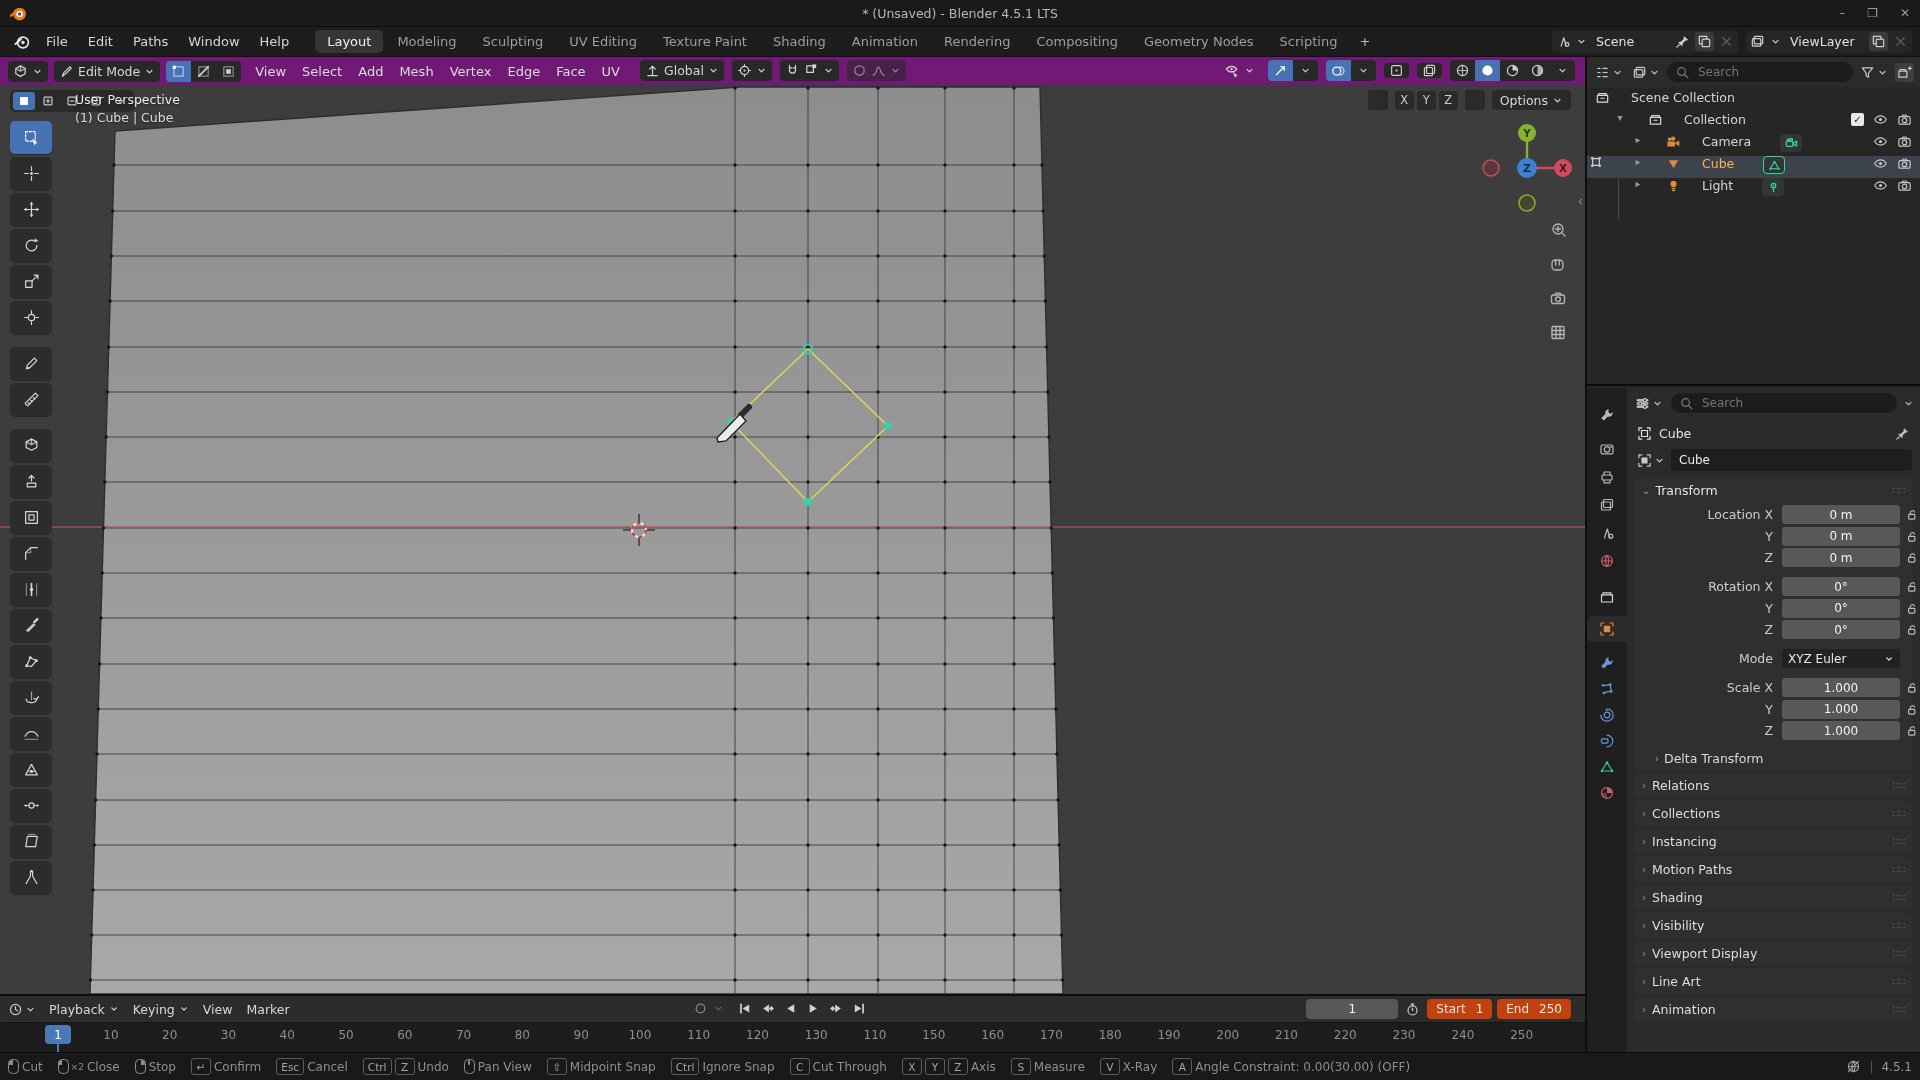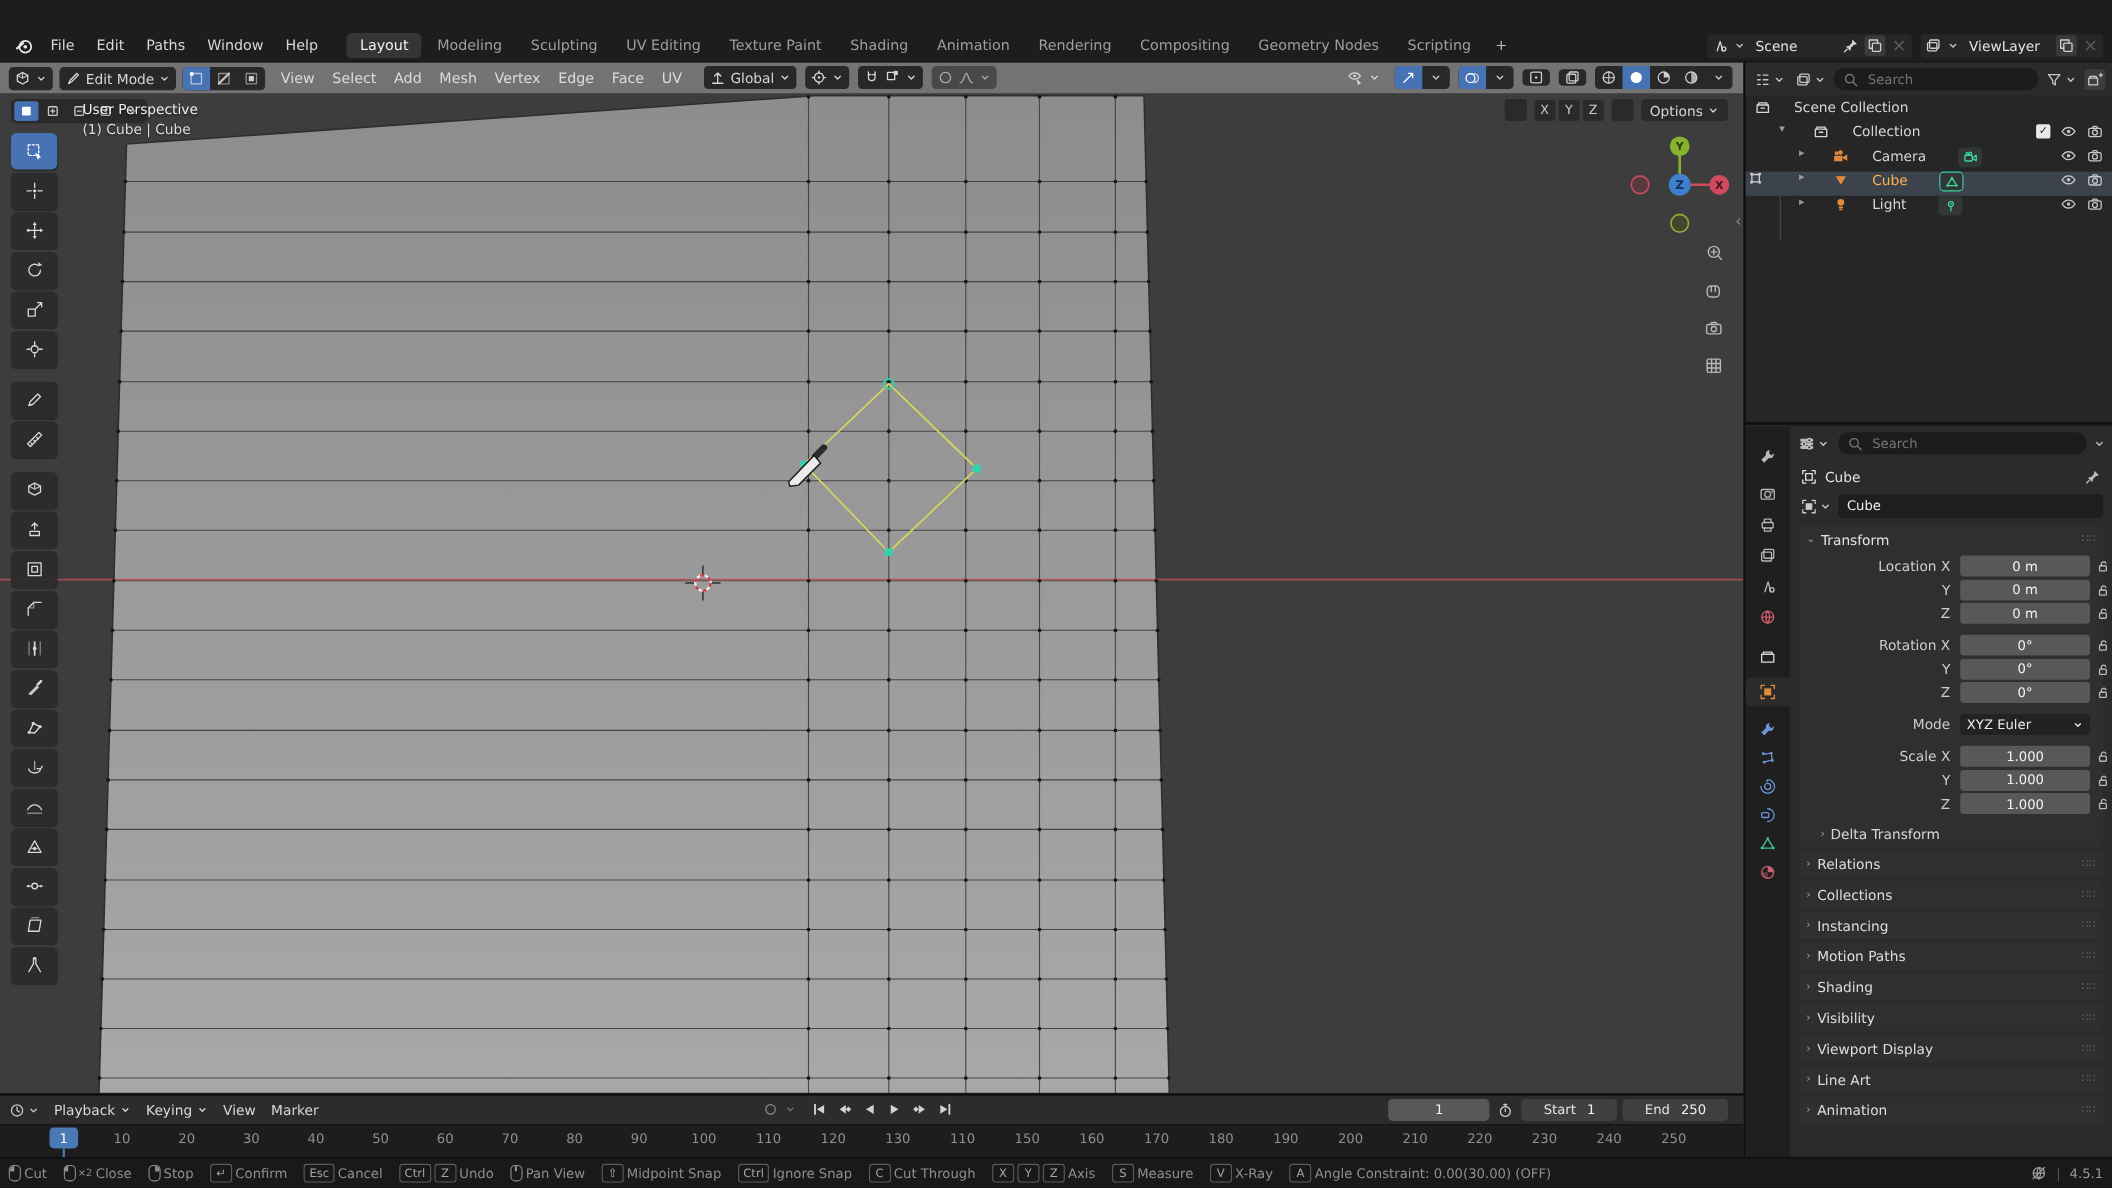--- a/index.html
+++ b/index.html
@@ -26,21 +26,21 @@
   .tab.active{background:#353535;color:#efefef;}
   .tab.newtab{padding:4px 8px;color:#bdbdbd;}
   .spacer{flex:1;}
   .idchip{display:flex;align-items:center;height:22px;background:#262626;border-radius:4px;padding:0 4px;gap:5px;margin-left:8px;}
   .idchip .lbl{color:#e2e2e2;font-size:12.5px;padding:0 4px;min-width:70px;}
   .idchip .sub{background:#3a3a3a;border-radius:3px;padding:2px;display:flex;}
   .idchip .dim{color:#5f5f5f;}
 
   
   .viewport{position:absolute;left:0;top:57px;width:1585px;height:937px;background:#3d3d3d;}
-  .vp-header{position:absolute;left:0;top:0;width:100%;height:28px;background:#737373;display:flex;
+  .vp-header{position:absolute;left:0;top:0;width:100%;height:28px;background:#701a75;display:flex;
              align-items:center;padding:0 8px;gap:6px;box-sizing:border-box;}
   .vp-menu{padding:2px 8px;font-size:13px;color:#dcdcdc;border-radius:3px;}
   .chip{background:#282828;border-radius:4px;height:21px;display:flex;align-items:center;padding:0 5px;gap:4px;color:#d6d6d6;font-size:12.5px;}
   .seg{display:flex;background:#282828;border-radius:4px;overflow:hidden;height:21px;}
   .segbtn{width:25px;display:flex;align-items:center;justify-content:center;color:#cdcdcd;}
   .segbtn.active{background:#4772b3;color:#fff;}
   .hdr-mid{position:absolute;left:640px;top:3px;display:flex;gap:8px;align-items:center;}
   .hdr-right{position:absolute;right:10px;top:3px;display:flex;gap:8px;align-items:center;}
   .dimicon{opacity:.55;}
 
@@ -120,21 +120,21 @@
            padding:0 7px;color:#dedede;font-size:12.5px;}
 
   
   .timeline{position:absolute;left:0;top:994px;width:1585px;height:58px;background:#2c2c2c;border-top:2px solid #0d0d0d;box-sizing:border-box;}
   .tl-header{height:26px;display:flex;align-items:center;gap:4px;padding:0 6px;position:relative;}
   .tl-menu{padding:2px 7px;font-size:12.5px;color:#d8d8d8;display:flex;align-items:center;gap:4px;}
   .transport{position:absolute;left:690px;top:2px;display:flex;align-items:center;gap:2px;}
   .tp-btn{width:21px;height:21px;display:flex;align-items:center;justify-content:center;color:#d2d2d2;border-radius:3px;}
   .tl-fields{position:absolute;right:14px;top:3px;display:flex;align-items:center;gap:5px;}
   .framefield{width:92px;height:20px;background:#585858;border-radius:4px;display:flex;align-items:center;justify-content:center;color:#f2f2f2;}
-  .sefield{height:20px;background:#404040;border-radius:4px;display:flex;align-items:center;gap:10px;padding:0 20px;color:#f0f0f0;}
+  .sefield{height:20px;background:#c2410c;border-radius:4px;display:flex;align-items:center;gap:10px;padding:0 9px;color:#f0f0f0;}
   .sefield .sl{color:#e2e2e2;}
   .tl-ruler{position:relative;height:29px;background:#1d1d1d;border-top:1px solid #141414;}
   .tick{position:absolute;top:5px;transform:translateX(-50%);color:#8f8f8f;font-size:12px;}
   .ph-box{position:absolute;top:2px;width:26px;height:19px;background:#4a7ab5;border-radius:4px;color:#fff;display:flex;
           align-items:center;justify-content:center;font-size:12px;transform:translateX(-50%);}
   .ph-stem{position:absolute;top:21px;bottom:0;width:2px;background:#4a7ab5;transform:translateX(-50%);}
 
   
   .statusbar{position:absolute;left:0;top:1052px;width:1920px;height:28px;background:#191919;display:flex;align-items:center;
              padding:0 8px;box-sizing:border-box;color:#8f8f8f;font-size:12px;gap:15px;border-top:1px solid #0c0c0c;}
@@ -147,20 +147,34 @@
   .mouse.m::before{content:"";position:absolute;left:2.8px;top:-.5px;width:2.6px;height:5.5px;background:#8f8f8f;border-radius:2px;}
   .x2{font-size:9px;color:#8f8f8f;margin-left:-1px;}
   .sb-right{margin-left:auto;display:flex;align-items:center;gap:8px;color:#9a9a9a;}
   .sb-sep{color:#555;}
 </style>
 </head>
 <body>
 
 <div id="app">
 
+  <div class="titlebar">
+    <svg class="ic blogo" width="17" height="17" viewBox="0 0 16 16">
+      <circle cx="9" cy="8.5" r="6" fill="#e87d0d"></circle>
+        <circle cx="9" cy="8.5" r="3" fill="#fff"></circle>
+        <circle cx="9" cy="8.5" r="1.6" fill="#2b5b84"></circle>
+      <path d="M1 10L7 5" stroke="#e87d0d" stroke-width="2.4" stroke-linecap="round" fill="none"></path>
+    </svg>
+    <span class="title-text">* (Unsaved) - Blender 4.5.1 LTS</span>
+    <div class="win-controls">
+      <span>–</span>
+      <span>❒</span>
+      <span>✕</span>
+    </div>
+  </div>
 
   <div class="menubar">
     <svg class="ic" width="20" height="16" viewBox="0 0 16 16" style="margin:0 4px;">
       <circle cx="9" cy="8.5" r="5.4" fill="none" stroke="#e8e8e8" stroke-width="1.6"></circle>
         <circle cx="9" cy="8.5" r="1.7" fill="#e8e8e8"></circle>
       <path d="M1.5 10L7 5.2" stroke="#e8e8e8" stroke-width="2" stroke-linecap="round" fill="none"></path>
     </svg>
     <div id="top-menus" style="display:flex;">
         <span class="menu-item">File</span>
         <span class="menu-item">Edit</span>

